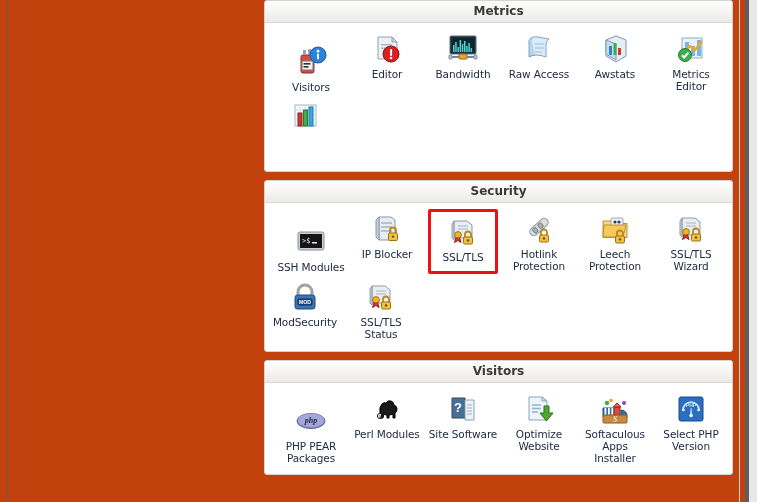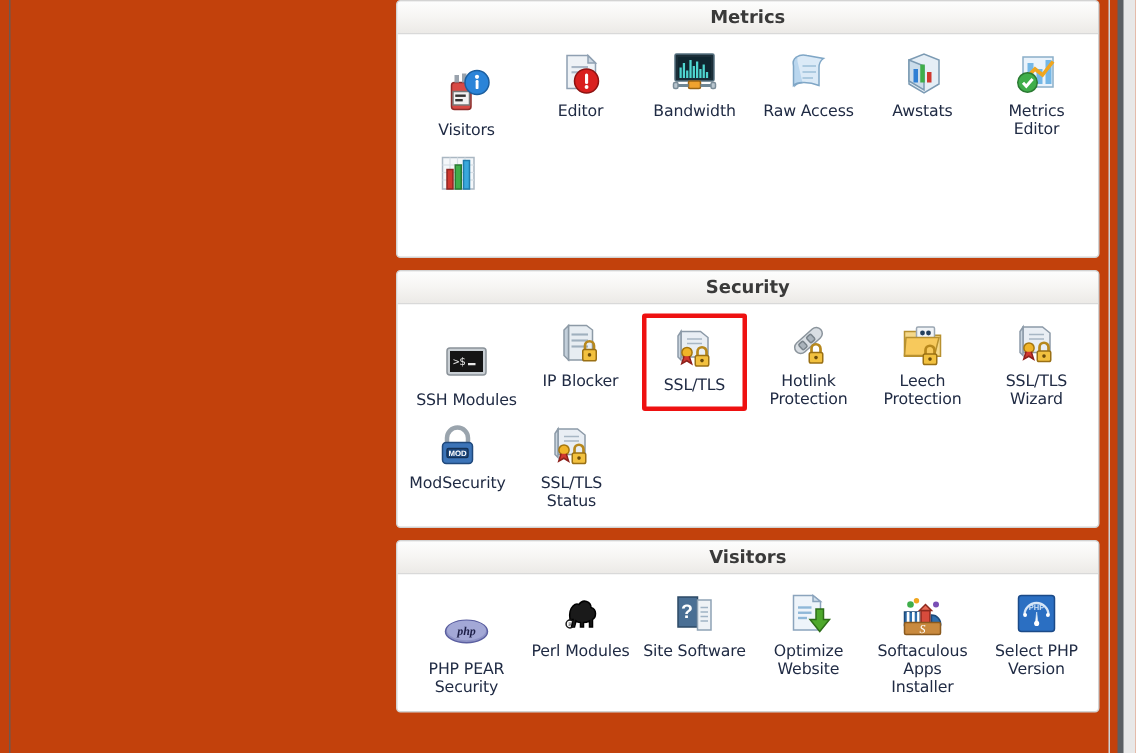--- a/index.html
+++ b/index.html
@@ -420,21 +420,21 @@
 
         <div class="tile">
           <span class="icon">
             <svg width="34" height="34" viewBox="0 0 34 34">
               <ellipse cx="17" cy="17" rx="14" ry="7.5" fill="#8e93c6" stroke="#5b5fa0"></ellipse>
               <ellipse cx="17" cy="16.2" rx="13" ry="6.6" fill="#a3a8d6"></ellipse>
               <text x="17" y="19.2" font-size="8" font-style="italic" font-weight="bold" fill="#1d1f47" text-anchor="middle" font-family="serif">php</text>
             </svg>
           </span>
           <span class="label">PHP PEAR
-Security</span>
+Packages</span>
         </div>
 
         <div class="tile">
           <span class="icon">
             <svg width="34" height="34" viewBox="0 0 34 34">
               <path d="M10 21 q-1-6 2-9 q2-2 4-1 q2-3 5-2 q3 1 3 4 q3 1 3 4 q0 3-2 4 l0 5 h-2 l0-4 q-2 1-4 1 l0 3 h-2 l0-3 q-2 0-3-1 l-1 4 h-2 l1-5 q-1 0-2 0 Z" fill="#1a1a1a" stroke="#000"></path>
               <circle cx="10" cy="24" r="2.6" fill="none" stroke="#1a1a1a" stroke-width="1"></circle>
               <text x="10" y="25.6" font-size="3.6" fill="#1a1a1a" text-anchor="middle" font-family="serif">R</text>
             </svg>
           </span>

